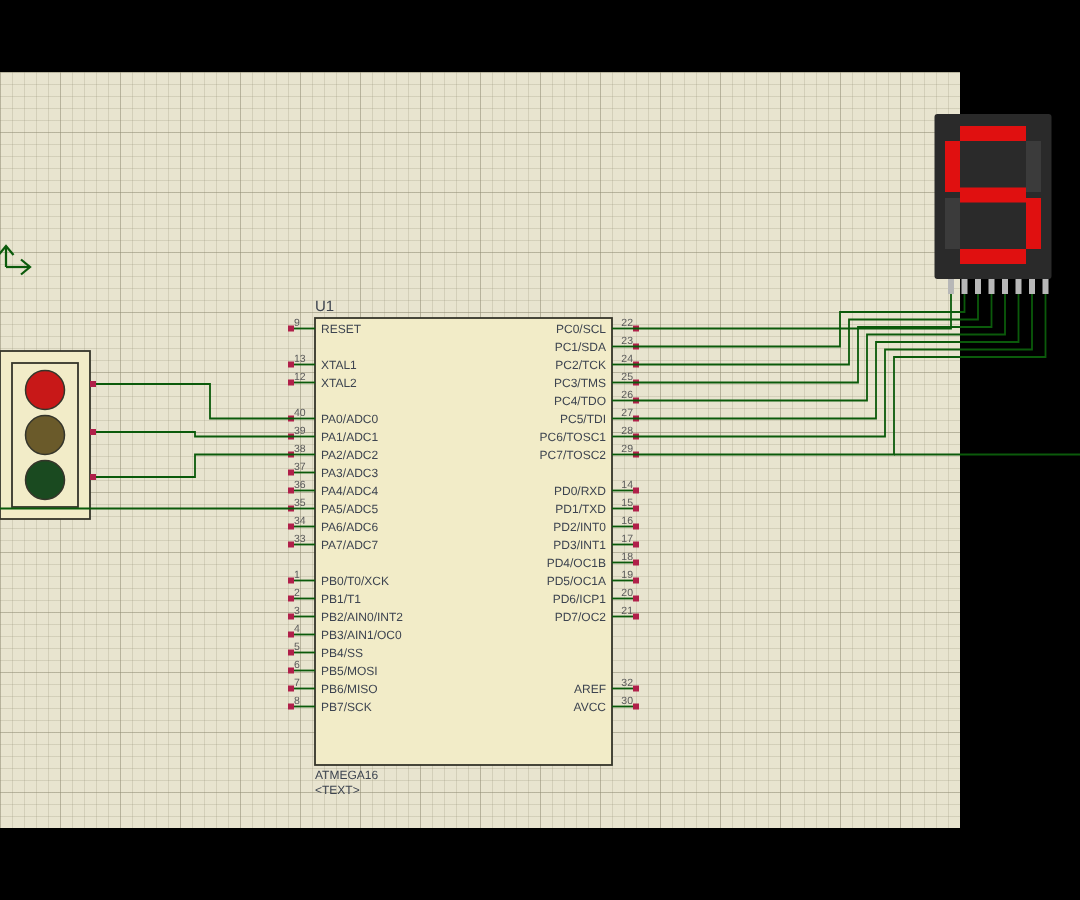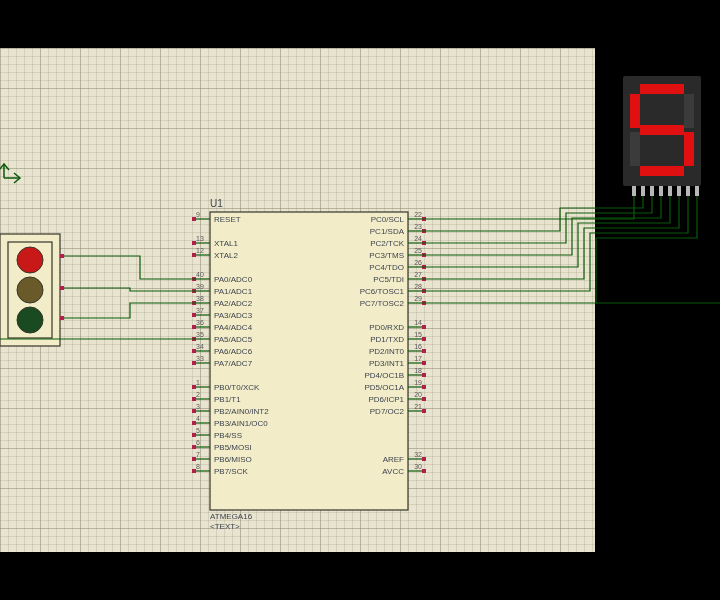--- a/index.html
+++ b/index.html
@@ -9,21 +9,21 @@
     height: 600px;
     background: #000;
     font-family: Arial, sans-serif;
     overflow: hidden;
     position: relative;
   }
   .canvas {
     position: absolute;
     top: 48px;
     left: 0;
-    width: 595px;
+    width: 640px;
     height: 504px;
     background-color: #e8e4cf;
     background-image:
       linear-gradient(to right, rgba(150,145,120,0.25) 1px, transparent 1px),
       linear-gradient(to bottom, rgba(150,145,120,0.25) 1px, transparent 1px),
       linear-gradient(to right, rgba(150,145,120,0.45) 1px, transparent 1px),
       linear-gradient(to bottom, rgba(150,145,120,0.45) 1px, transparent 1px);
     background-size: 8px 8px, 8px 8px, 40px 40px, 40px 40px;
   }
   svg.schematic {

